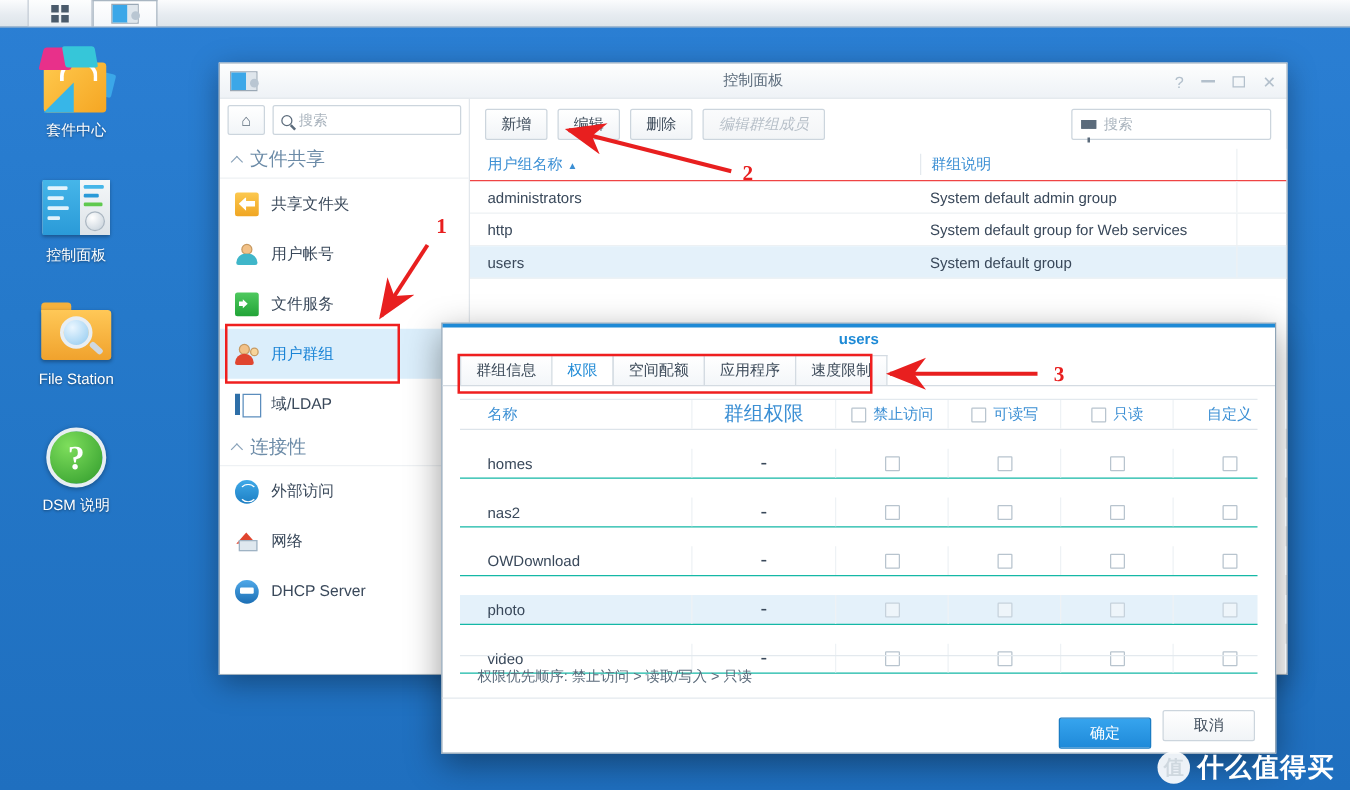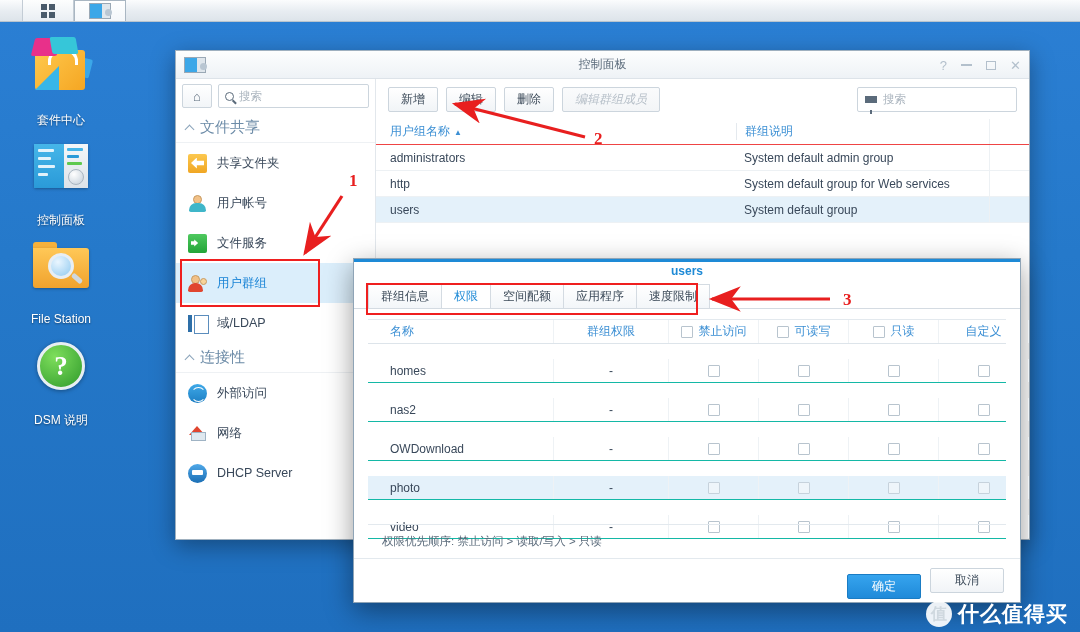--- a/index.html
+++ b/index.html
@@ -35,21 +35,21 @@
   .cp-mini { width:22px; height:16px; background:#fff; border:1px solid #9aa8b5; display:flex; }
   .cp-mini .l { width:12px; background:#3ba7e8; }
   .cp-mini .r { flex:1; background:#dfe6ec; position:relative; }
   .cp-mini .r::after{content:"";position:absolute;left:3px;bottom:2px;width:7px;height:7px;border-radius:50%;background:#b9c6d2;}
 
   
   .deskicon {
     position: absolute; width: 110px; text-align: center;
     color: #fff; font-size: 12px; cursor: default;
   }
-  .deskicon .lbl { margin-top: 16px; text-shadow: 0 1px 2px rgba(0,0,0,.45); font-size:12px; }
+  .deskicon .lbl { margin-top: 0; text-shadow: 0 1px 2px rgba(0,0,0,.45); font-size:12px; }
   .di-art { width: 64px; height: 60px; margin: 0 auto; position: relative; }
 
   
   .pkg-bag { position:absolute; left:6px; top:14px; width:50px; height:40px; border-radius:3px;
     background:linear-gradient(135deg,#ffc94d 0%,#f5a623 100%); }
   .pkg-bag::after{content:"";position:absolute;left:13px;top:-1px;width:24px;height:13px;
     border:3px solid #fff;border-bottom:none;border-radius:12px 12px 0 0;}
   .pkg-flapA{position:absolute;left:4px;top:2px;width:26px;height:18px;background:#e8308a;transform:skewX(-14deg);border-radius:2px;}
   .pkg-flapB{position:absolute;left:22px;top:1px;width:26px;height:17px;background:#36c6d9;transform:skewX(10deg);border-radius:2px;}
   .pkg-tri{position:absolute;left:6px;top:30px;width:0;height:0;border-left:24px solid transparent;border-bottom:24px solid #37b6e8;}
@@ -221,21 +221,21 @@
   }
   .dtab.active { color: #1e8ad6; background: #fff; }
   #dlg-body { flex: 1; min-height: 0; display: flex; flex-direction: column;
     border-top: 1px solid #d4dbe2; }
   #perm-grid { flex: 1; min-height: 0; display:flex; flex-direction:column;
     margin: 10px 14px 0 14px; border-top:1px solid #e3e9ee;gap:15px; }
   .prow { display: flex; height: 24px; flex:none; align-items: center; border-bottom: 1px solid #14b8a6; }
   .prow.hdr { border-bottom: 1px solid #dde4ea; }
   .prow.sel { background: #e4f1fa; }
   .pc-name { width: 185px; flex:none; padding-left: 22px; font-size: 12px; color:#39485a; }
-  .pc-perm { width: 115px; flex:none; text-align: center; font-size: 12px; color:#39485a;
+  .pc-perm { width: 115px; flex:none; text-align: center; font-size: 16px; color:#39485a;
     border-left: 1px solid #eef2f5; height:100%; display:flex; align-items:center; justify-content:center; }
   .pc-ck { width: 90px; flex:none; display: flex; align-items: center; justify-content: center; gap:6px;
     border-left: 1px solid #eef2f5; height:100%; font-size: 12px; }
   .pc-tail { flex:1; border-left: 1px solid #eef2f5; height:100%; }
   .prow.hdr .pc-name, .prow.hdr .pc-perm, .prow.hdr .pc-ck { color: #3b8fd4; }
   .cbx { width: 12px; height: 12px; border: 1px solid #b8c4ce; background: #fff; border-radius: 1px; flex:none; }
   .prow.sel .cbx { background:#eef5fa; border-color:#c6d2dc; }
   #perm-fill { flex:1; }
   #dlg-note {
     height: 34px; flex:none; display:flex; align-items:center;

